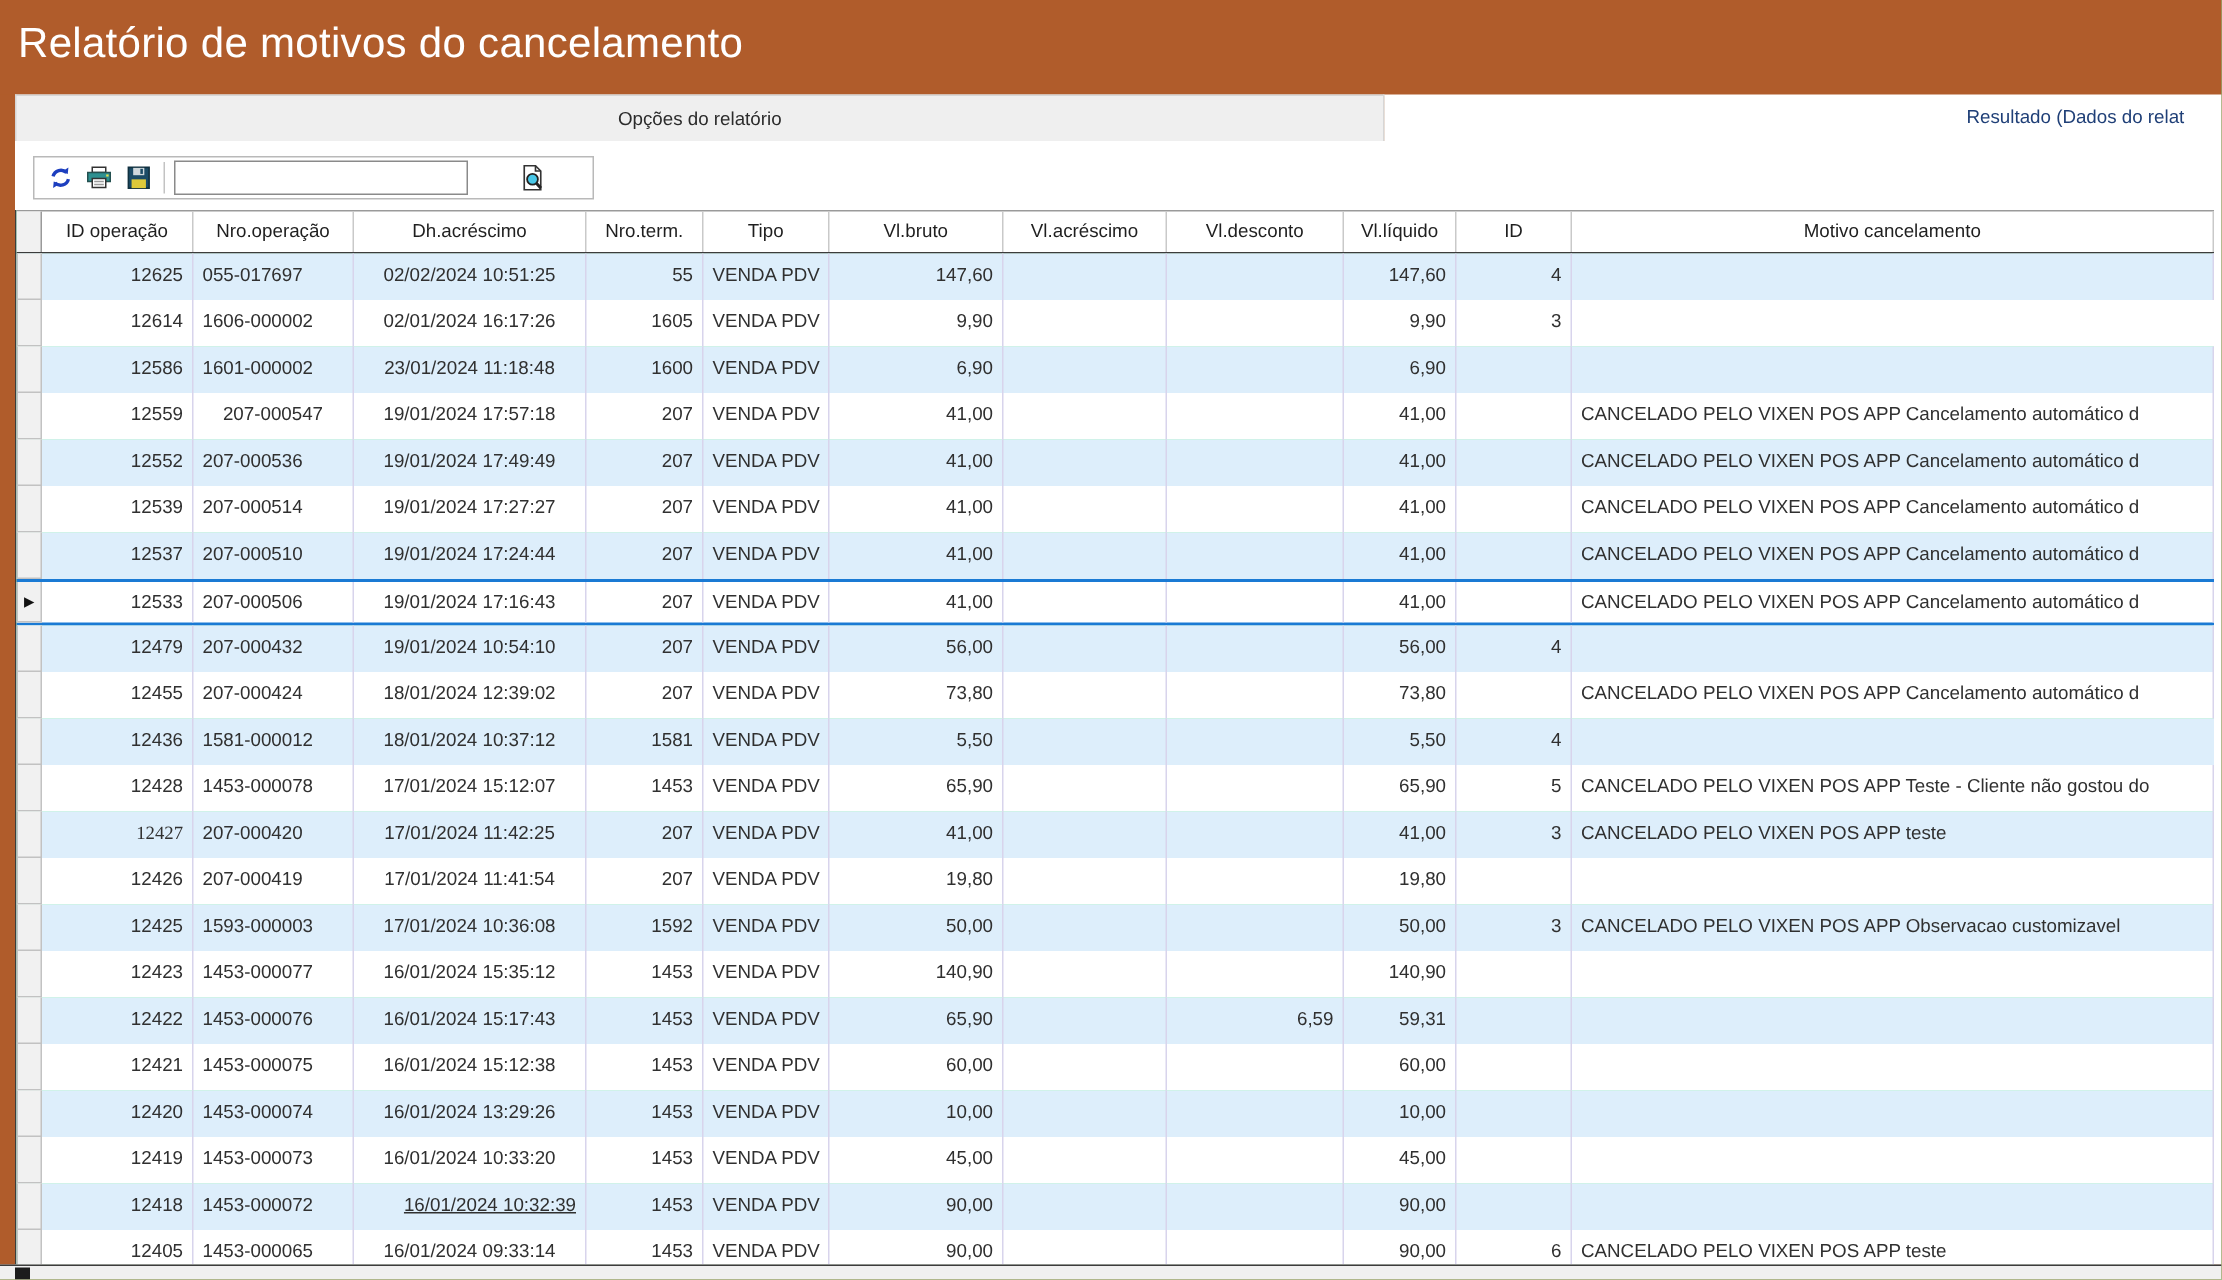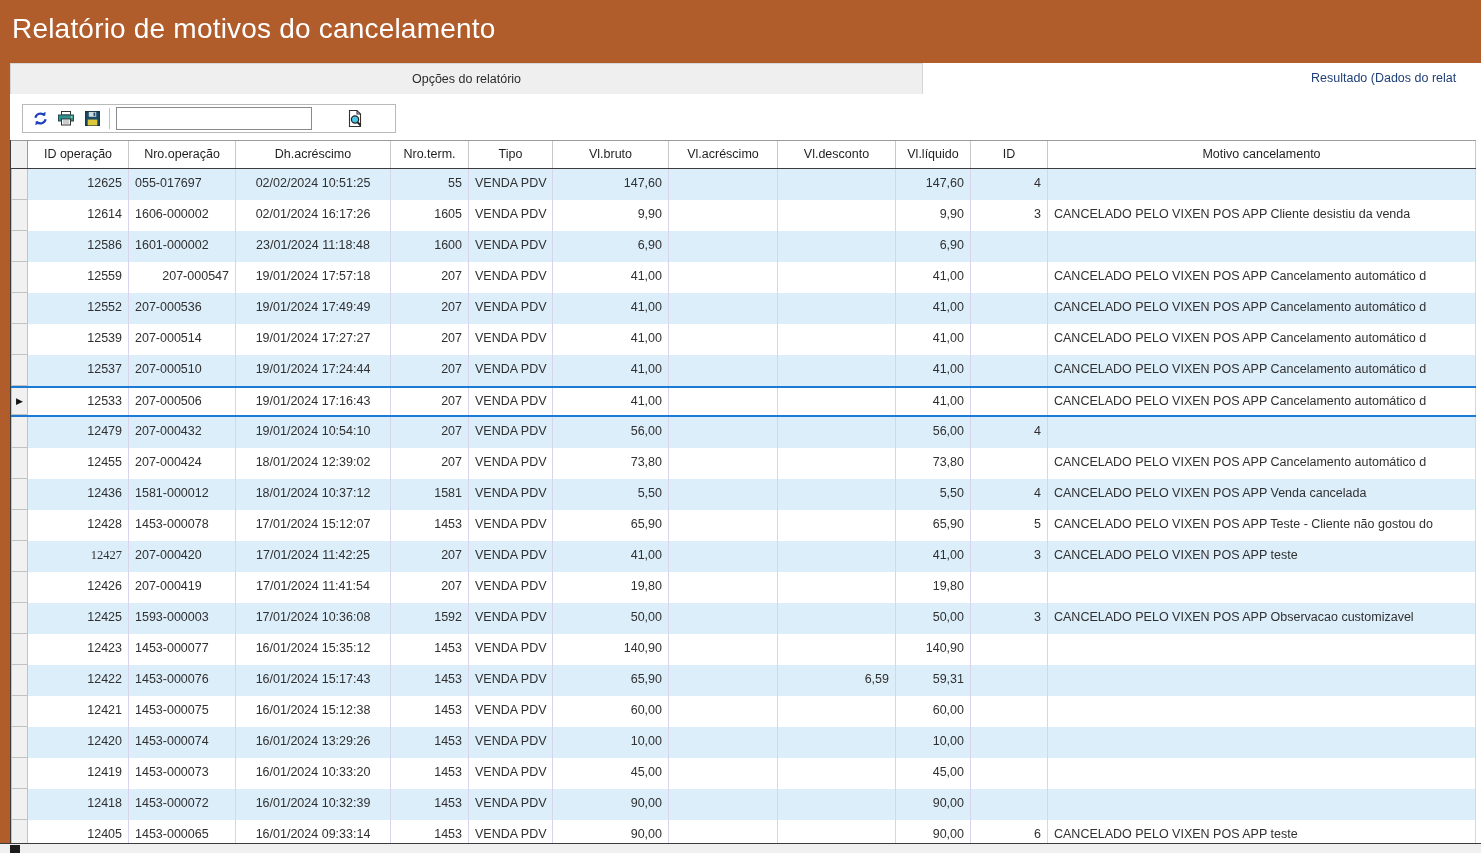--- a/index.html
+++ b/index.html
@@ -180,40 +180,39 @@
           <div class="gcell" style="width: 101px; text-align: right;">12614</div>
           <div class="gcell" style="width: 107px; text-align: left;">1606-000002</div>
           <div class="gcell" style="width: 155px; text-align: center;">02/01/2024 16:17:26</div>
           <div class="gcell" style="width: 78px; text-align: right;">1605</div>
           <div class="gcell" style="width: 84px; text-align: left;">VENDA PDV</div>
           <div class="gcell" style="width: 116px; text-align: right;">9,90</div>
           <div class="gcell" style="width: 109px; text-align: right;"></div>
           <div class="gcell" style="width: 118px; text-align: right;"></div>
           <div class="gcell" style="width: 75px; text-align: right;">9,90</div>
           <div class="gcell" style="width: 77px; text-align: right;">3</div>
-          <div class="gcell" style="width: 428px; text-align: left;">CANCELADO PELO VIXEN POS APP Cliente desistiu da venda</div>
         </div>
         <div class="grow alt">
           <div class="gcell indicator" style="width: 17px;"></div>
           <div class="gcell" style="width: 101px; text-align: right;">12586</div>
           <div class="gcell" style="width: 107px; text-align: left;">1601-000002</div>
           <div class="gcell" style="width: 155px; text-align: center;">23/01/2024 11:18:48</div>
           <div class="gcell" style="width: 78px; text-align: right;">1600</div>
           <div class="gcell" style="width: 84px; text-align: left;">VENDA PDV</div>
           <div class="gcell" style="width: 116px; text-align: right;">6,90</div>
           <div class="gcell" style="width: 109px; text-align: right;"></div>
           <div class="gcell" style="width: 118px; text-align: right;"></div>
           <div class="gcell" style="width: 75px; text-align: right;">6,90</div>
           <div class="gcell" style="width: 77px; text-align: right;"></div>
           <div class="gcell" style="width: 428px; text-align: left;"></div>
         </div>
         <div class="grow">
           <div class="gcell indicator" style="width: 17px;"></div>
           <div class="gcell" style="width: 101px; text-align: right; padding-left: 44px;">12559</div>
-          <div class="gcell" style="width: 107px; text-align: right;">207-000547</div>
+          <div class="gcell" style="width: 107px; text-align: center;">207-000547</div>
           <div class="gcell" style="width: 155px; text-align: center;">19/01/2024 17:57:18</div>
           <div class="gcell" style="width: 78px; text-align: right;">207</div>
           <div class="gcell" style="width: 84px; text-align: left;">VENDA PDV</div>
           <div class="gcell" style="width: 116px; text-align: right;">41,00</div>
           <div class="gcell" style="width: 109px; text-align: right;"></div>
           <div class="gcell" style="width: 118px; text-align: right;"></div>
           <div class="gcell" style="width: 75px; text-align: right;">41,00</div>
           <div class="gcell" style="width: 77px; text-align: right;"></div>
           <div class="gcell" style="width: 428px; text-align: left;">CANCELADO PELO VIXEN POS APP Cancelamento automático d</div>
         </div>
@@ -306,21 +305,20 @@
           <div class="gcell" style="width: 101px; text-align: right;">12436</div>
           <div class="gcell" style="width: 107px; text-align: left;">1581-000012</div>
           <div class="gcell" style="width: 155px; text-align: center;">18/01/2024 10:37:12</div>
           <div class="gcell" style="width: 78px; text-align: right;">1581</div>
           <div class="gcell" style="width: 84px; text-align: left;">VENDA PDV</div>
           <div class="gcell" style="width: 116px; text-align: right;">5,50</div>
           <div class="gcell" style="width: 109px; text-align: right;"></div>
           <div class="gcell" style="width: 118px; text-align: right;"></div>
           <div class="gcell" style="width: 75px; text-align: right;">5,50</div>
           <div class="gcell" style="width: 77px; text-align: right;">4</div>
-          <div class="gcell" style="width: 428px; text-align: left;">CANCELADO PELO VIXEN POS APP Venda cancelada</div>
         </div>
         <div class="grow">
           <div class="gcell indicator" style="width: 17px;"></div>
           <div class="gcell" style="width: 101px; text-align: right;">12428</div>
           <div class="gcell" style="width: 107px; text-align: left;">1453-000078</div>
           <div class="gcell" style="width: 155px; text-align: center;">17/01/2024 15:12:07</div>
           <div class="gcell" style="width: 78px; text-align: right;">1453</div>
           <div class="gcell" style="width: 84px; text-align: left;">VENDA PDV</div>
           <div class="gcell" style="width: 116px; text-align: right;">65,90</div>
           <div class="gcell" style="width: 109px; text-align: right;"></div>
@@ -438,21 +436,21 @@
           <div class="gcell" style="width: 109px; text-align: right;"></div>
           <div class="gcell" style="width: 118px; text-align: right;"></div>
           <div class="gcell" style="width: 75px; text-align: right;">45,00</div>
           <div class="gcell" style="width: 77px; text-align: right;"></div>
           <div class="gcell" style="width: 428px; text-align: left;"></div>
         </div>
         <div class="grow alt">
           <div class="gcell indicator" style="width: 17px;"></div>
           <div class="gcell" style="width: 101px; text-align: right;">12418</div>
           <div class="gcell" style="width: 107px; text-align: left;">1453-000072</div>
-          <div class="gcell" style="width: 155px; text-align: center;">16/01/2024 10:32:39</div>
+          <div class="gcell" style="width: 155px; text-align: right; text-decoration: underline;">16/01/2024 10:32:39</div>
           <div class="gcell" style="width: 78px; text-align: right;">1453</div>
           <div class="gcell" style="width: 84px; text-align: left;">VENDA PDV</div>
           <div class="gcell" style="width: 116px; text-align: right;">90,00</div>
           <div class="gcell" style="width: 109px; text-align: right;"></div>
           <div class="gcell" style="width: 118px; text-align: right;"></div>
           <div class="gcell" style="width: 75px; text-align: right;">90,00</div>
           <div class="gcell" style="width: 77px; text-align: right;"></div>
           <div class="gcell" style="width: 428px; text-align: left;"></div>
         </div>
         <div class="grow">

